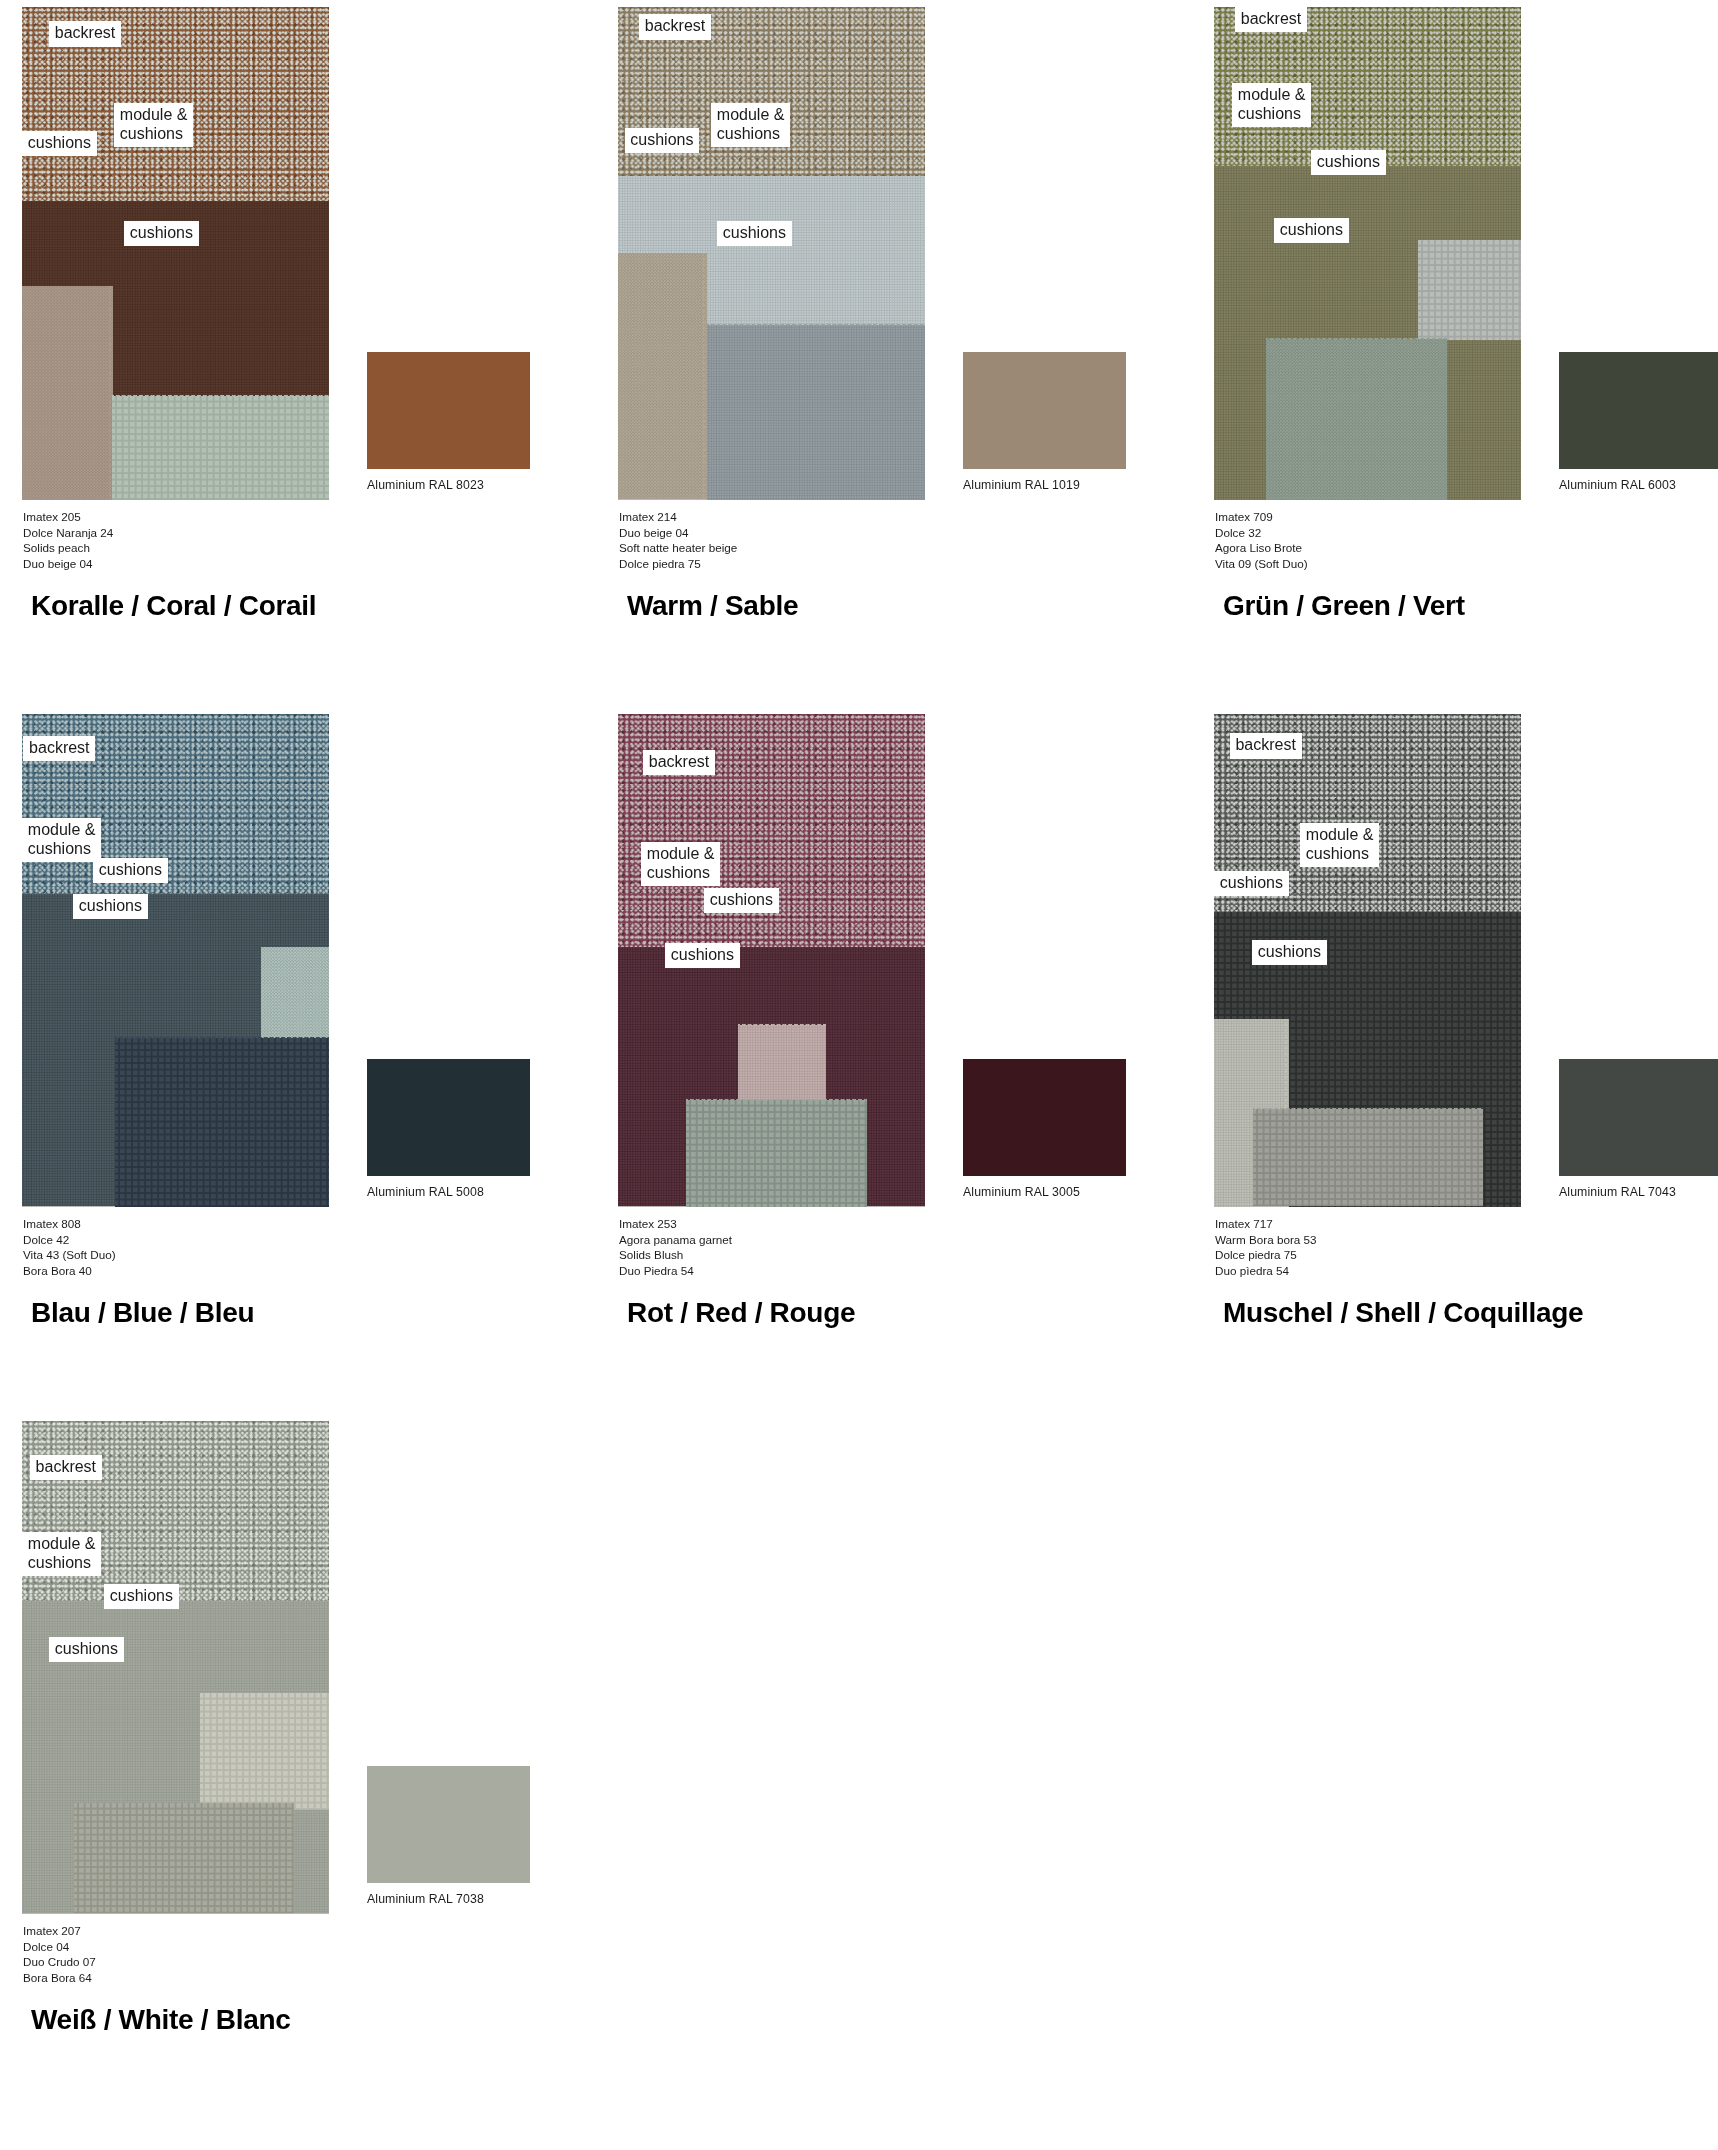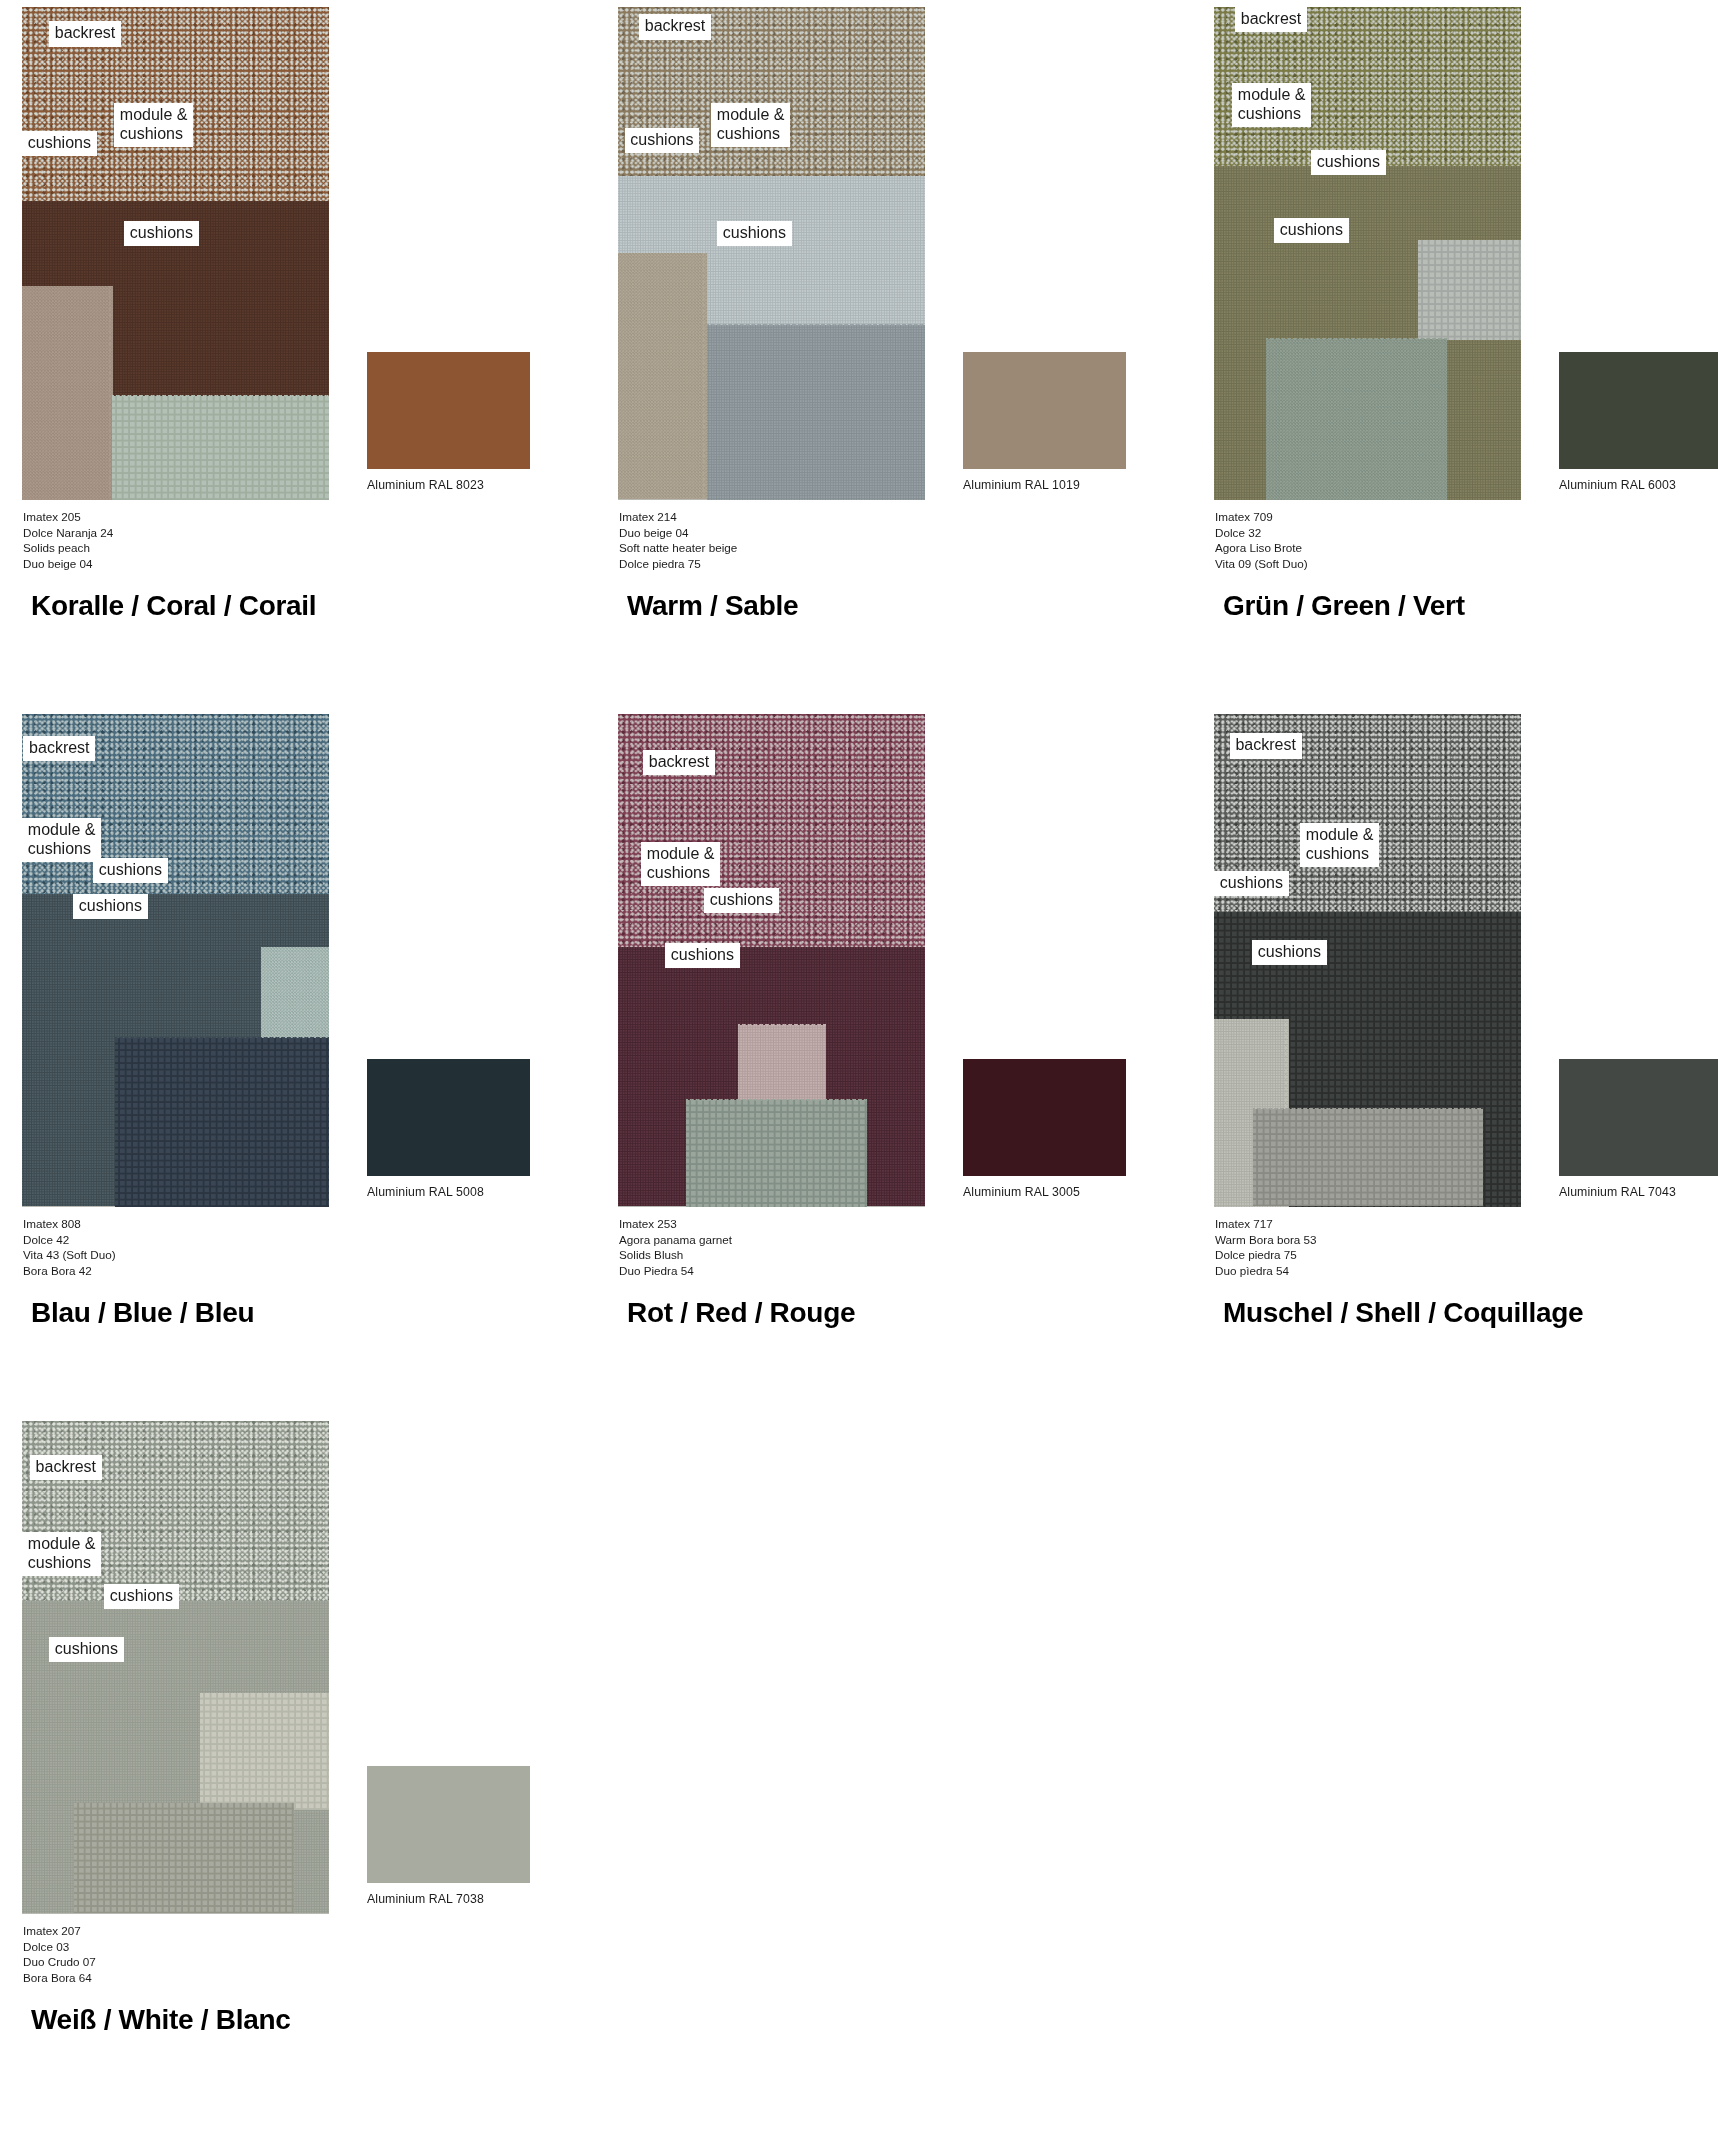--- a/index.html
+++ b/index.html
@@ -224,21 +224,21 @@
 cushions</div>
         <div class="tag" style="left: 71px; top: 144px;">cushions</div>
         <div class="tag" style="left: 51px; top: 180px;">cushions</div>
       </div>
       <div class="ral-swatch" style="background: rgb(34, 48, 53);"></div>
       <div class="ral-label">Aluminium RAL 5008</div>
       <div class="spec">
         <div>Imatex  808</div>
         <div>Dolce 42</div>
         <div>Vita 43 (Soft Duo)</div>
-        <div>Bora Bora 42</div>
+        <div>Bora Bora 40</div>
       </div>
       <div class="family-title">Blau / Blue / Bleu</div>
     </div>
     <div class="card">
       <div class="photo">
         <div class="layer tex-boucle" style="top:0;height:233px;background-image:radial-gradient(circle at 50% 50%, #c6bdbd 0 1.4px, transparent 1.7px),radial-gradient(circle at 30% 70%, #5d2b3c 0 1.7px, transparent 1.9px),radial-gradient(circle at 70% 25%, #c6bdbd 0 1px, transparent 1.3px),linear-gradient(#7e3f53, #7e3f53);"></div>
         <div class="layer tex-canvas" style="top:233px;height:259px;background-image:repeating-linear-gradient(0deg, #46242f 0 0.6px, transparent 0.6px 2.6px),repeating-linear-gradient(90deg, #46242f 0 0.6px, transparent 0.6px 2.6px),linear-gradient(#5b3440, #5b3440);"></div>
         <div class="layer tex-canvas" style="top:311px;height:91px;width:88px;left:120px;background-image:repeating-linear-gradient(0deg, #b09c9b 0 0.6px, transparent 0.6px 2.6px),repeating-linear-gradient(90deg, #b09c9b 0 0.6px, transparent 0.6px 2.6px),linear-gradient(#c4b0ae, #c4b0ae);">
           <div class="zig-top" style="background:linear-gradient(135deg, #c4b0ae 25%, transparent 25%) 0 0/5.8px 4.5px,linear-gradient(225deg, #c4b0ae 25%, transparent 25%) 0 0/5.8px 4.5px;"></div>
         </div>
@@ -296,20 +296,20 @@
         <div class="tag" style="left: 7.8px; top: 34px;">backrest</div>
         <div class="tag" style="left: 0px; top: 111px;">module &amp;
 cushions</div>
         <div class="tag" style="left: 82px; top: 163px;">cushions</div>
         <div class="tag" style="left: 27px; top: 216px;">cushions</div>
       </div>
       <div class="ral-swatch" style="background: rgb(167, 171, 160);"></div>
       <div class="ral-label">Aluminium RAL 7038</div>
       <div class="spec">
         <div>Imatex  207</div>
-        <div>Dolce 03</div>
+        <div>Dolce 04</div>
         <div>Duo Crudo 07</div>
         <div>Bora Bora 64</div>
       </div>
       <div class="family-title">Weiß / White / Blanc</div>
     </div>
   </div>
 
 
 </body></html>

